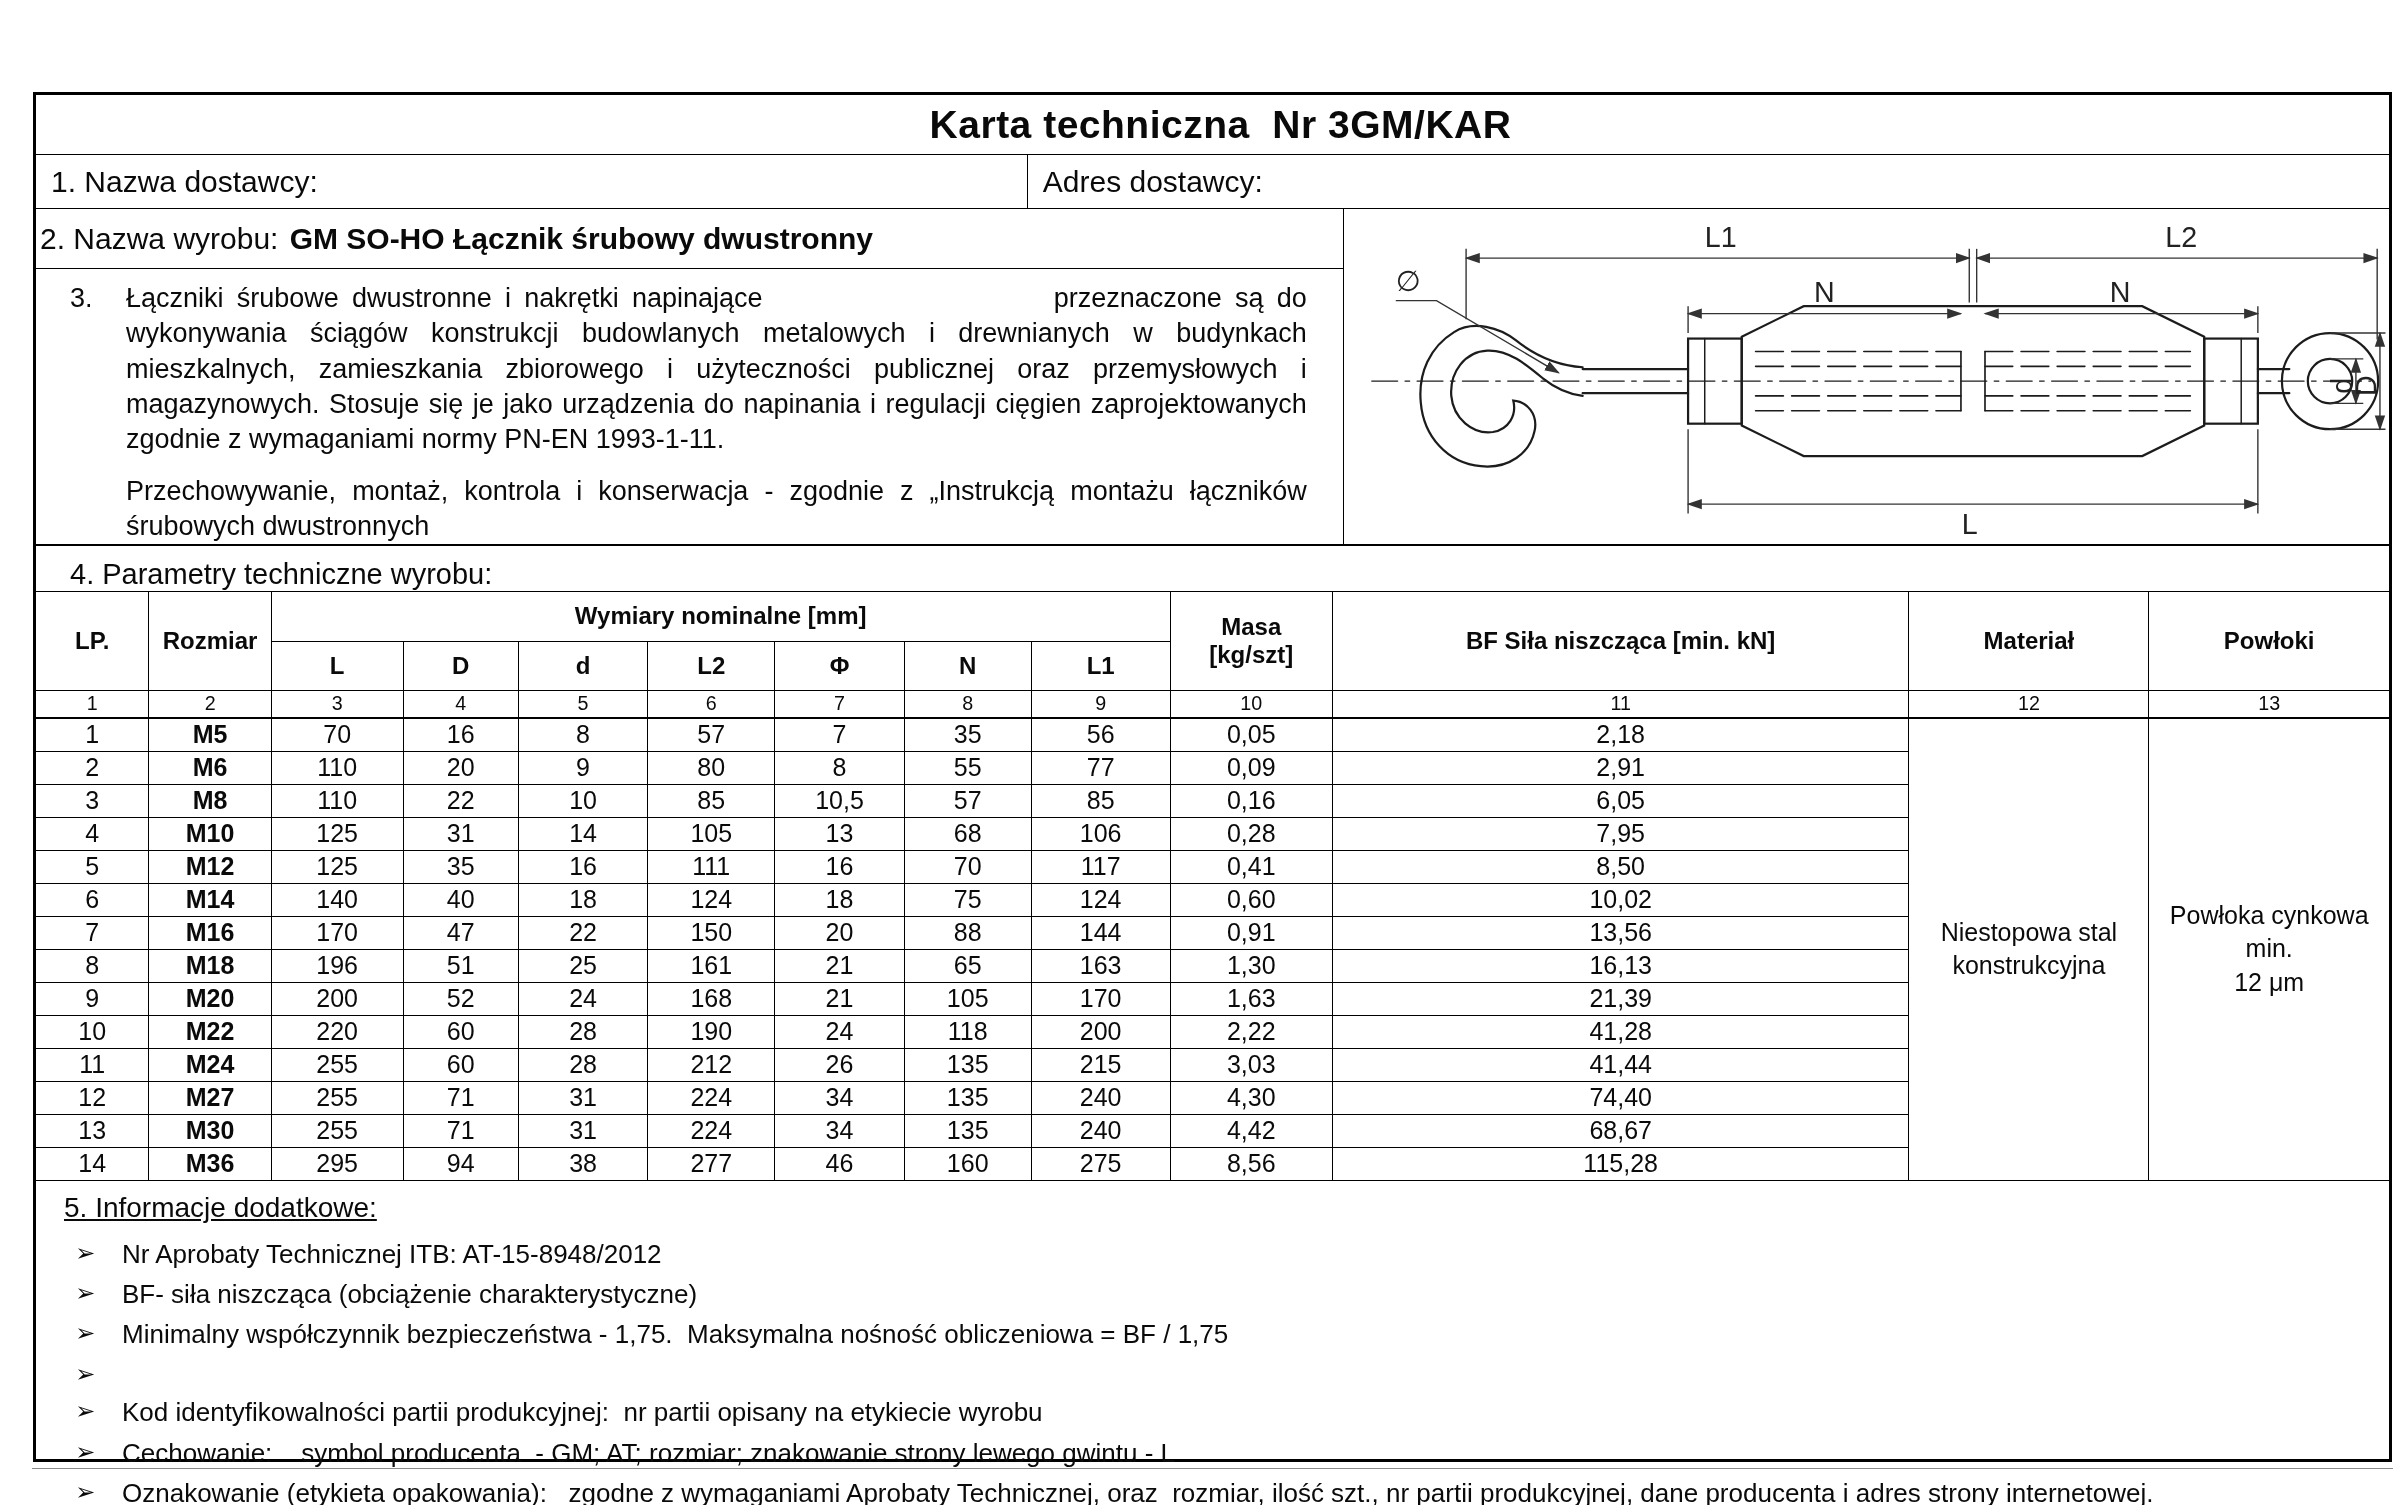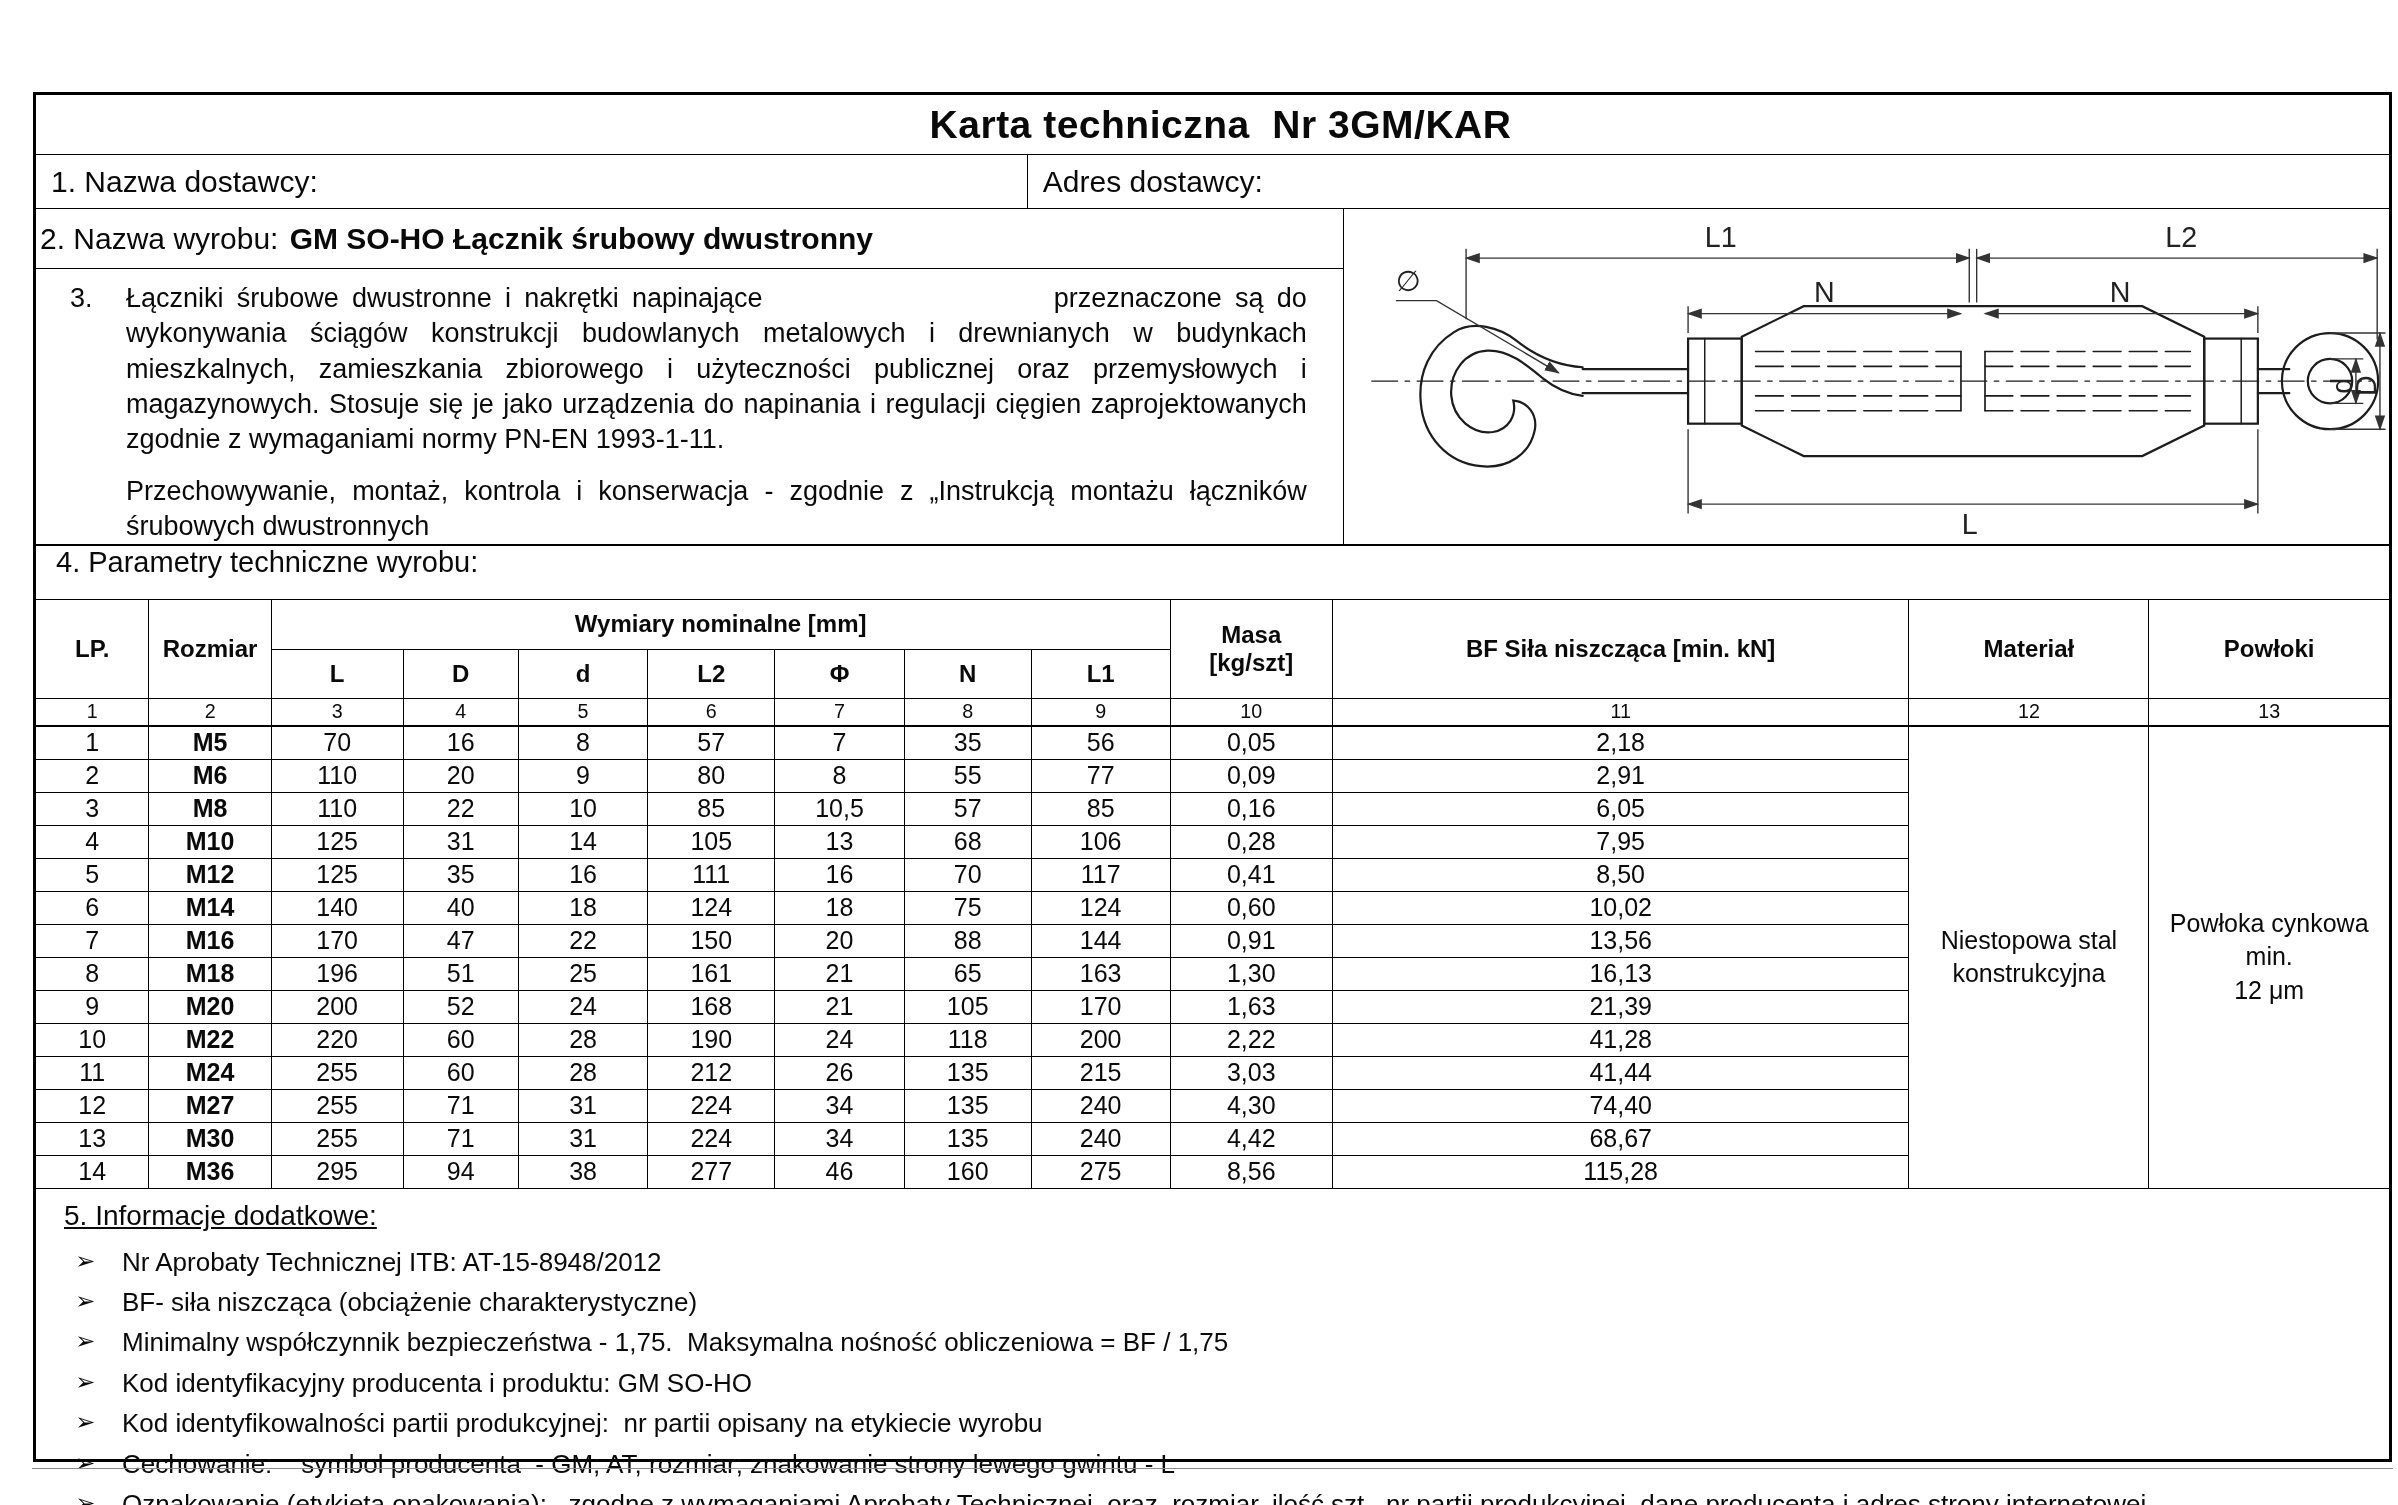--- a/index.html
+++ b/index.html
@@ -38,22 +38,22 @@
   }
   .product-name { font-weight:bold; margin-left:11.2px; }
   .desc { flex:1; position:relative; font-size:27px; line-height:1.31; }
   .desc-number { position:absolute; left:34px; top:12px; }
   .desc-text { margin:12px 36px 0 90px; text-align:justify; }
   .desc-p2 { margin-top:16px; }
   .drawing-cell { flex:1; position:relative; background:#fff; }
   .drawing-cell svg { position:absolute; inset:0; width:100%; height:100%; }
 
   .params-title {
-    height:54px; flex:none; border-bottom:1.9px solid #000;
-    display:flex; align-items:flex-start; padding-left:20px; font-size:29px;
+    height:46px; flex:none; border-bottom:1.9px solid #000;
+    display:flex; align-items:flex-end; padding-left:34px; font-size:29px;
   }
 
   table.params { width:100%; border-collapse:collapse; table-layout:fixed; flex:none; }
   table.params th, table.params td {
     border:1.9px solid #000; text-align:center; vertical-align:middle;
     padding:0 1.9px; overflow:hidden;
   }
   table.params th:first-child, table.params td:first-child { border-left:none; }
   table.params th:last-child,  table.params td:last-child  { border-right:none; }
   table.params tr.hdr1 th { border-top:none; }
@@ -437,21 +437,21 @@
         </tr>
       </tbody>
   </table>
 
   <div class="info">
     <span class="info-title">5. Informacje dodatkowe:</span>
     <div id="info-list">
         <div class="info-item"><span class="info-bullet">➢</span><span>Nr Aprobaty Technicznej ITB: AT-15-8948/2012</span></div>
         <div class="info-item"><span class="info-bullet">➢</span><span>BF- siła niszcząca (obciążenie charakterystyczne)</span></div>
         <div class="info-item"><span class="info-bullet">➢</span><span>Minimalny współczynnik bezpieczeństwa - 1,75.  Maksymalna nośność obliczeniowa = BF / 1,75</span></div>
-        <div class="info-item"><span class="info-bullet">➢</span><span>Kod identyfikacyjny producenta i produktu: GM SO-HO</span></div>
+        <div class="info-item"><span class="info-bullet">➢</span></div>
         <div class="info-item"><span class="info-bullet">➢</span><span>Kod identyfikowalności partii produkcyjnej:  nr partii opisany na etykiecie wyrobu</span></div>
         <div class="info-item"><span class="info-bullet">➢</span><span>Cechowanie:    symbol producenta  - GM; AT; rozmiar; znakowanie strony lewego gwintu - L</span></div>
         <div class="info-item"><span class="info-bullet">➢</span><span>Oznakowanie (etykieta opakowania):   zgodne z wymaganiami Aprobaty Technicznej, oraz  rozmiar, ilość szt., nr partii produkcyjnej, dane producenta i adres strony internetowej.</span></div>
       </div>
   </div>
 
 </div>
 
 
 </body></html>

